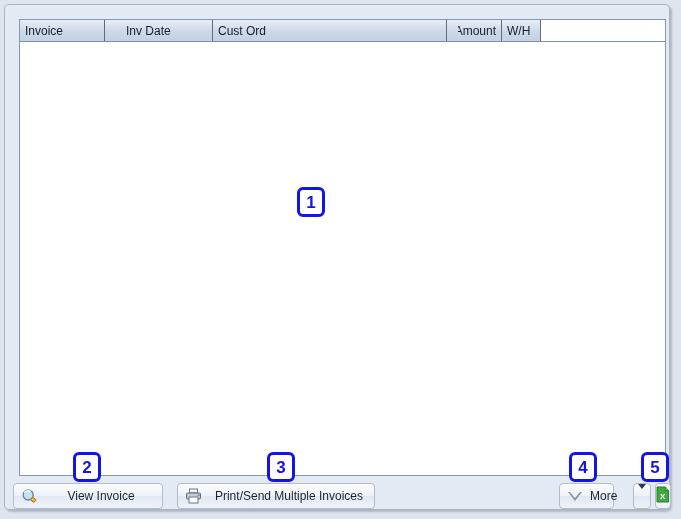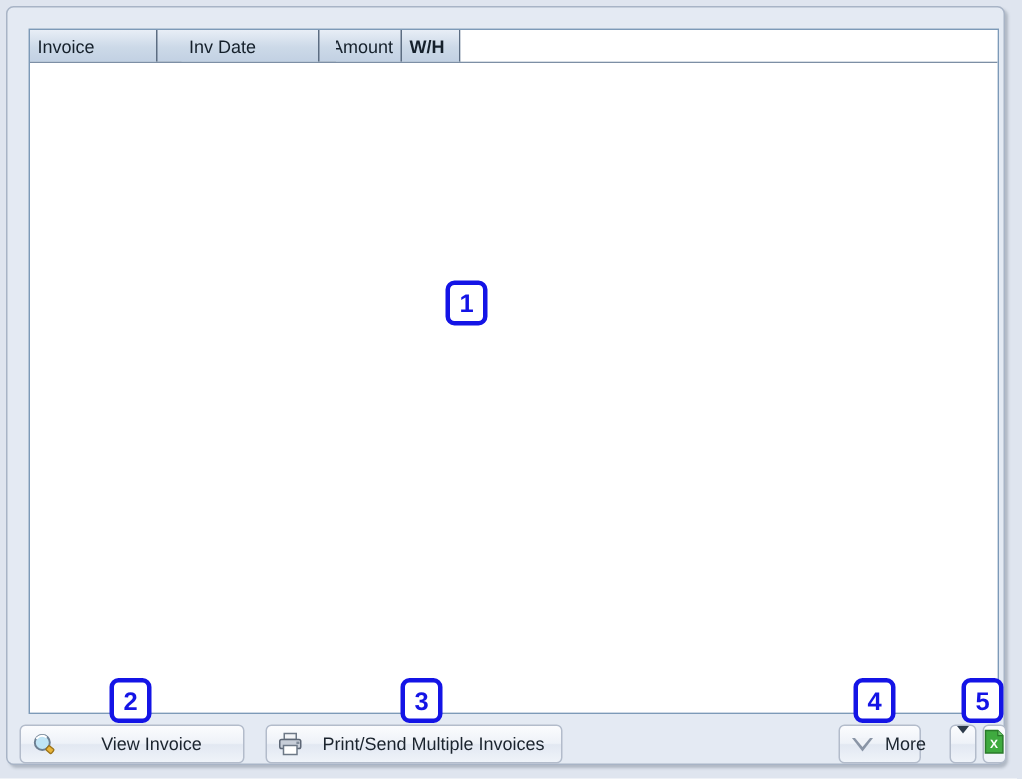--- a/index.html
+++ b/index.html
@@ -64,21 +64,21 @@
     white-space: nowrap;
     overflow: hidden;
     background: linear-gradient(to bottom, #e8eef6 0%, #ccd9e8 55%, #c2d1e3 100%);
   }
   .col-head.align-right { justify-content: flex-end; margin-left: 11px; }
 
   #col-invoice  { width: 85px; }
   #col-invdate  { width: 92px; margin-left: 16px; }
   #col-custord  { width: 234px; }
   #col-amount   { width: 44px; }
-  #col-wh       { width: 39px; font-weight: bold; }
+  #col-wh       { width: 39px; }
   #col-filler   { flex: 1 1 auto; background: #ffffff; border-right: none; }
 
   #grid-body {
     height: 433px;
     background: #ffffff;
   }
 
   
   #bottom-toolbar {
     position: absolute;
@@ -189,20 +189,21 @@
 </head>
 <body>
 
 <div id="window-panel">
 
   <div id="invoice-grid">
 
     <div id="grid-header">
       <div class="col-head" id="col-invoice">Invoice</div>
       <div class="col-head" id="col-invdate">Inv Date</div>
+      <div class="col-head" id="col-custord">Cust Ord</div>
       <div class="col-head align-right" id="col-amount">Amount</div>
       <div class="col-head" id="col-wh">W/H</div>
       <div class="col-head" id="col-filler"></div>
     </div>
 
     <div id="grid-body"></div>
 
   </div>
 
   <div id="bottom-toolbar">

